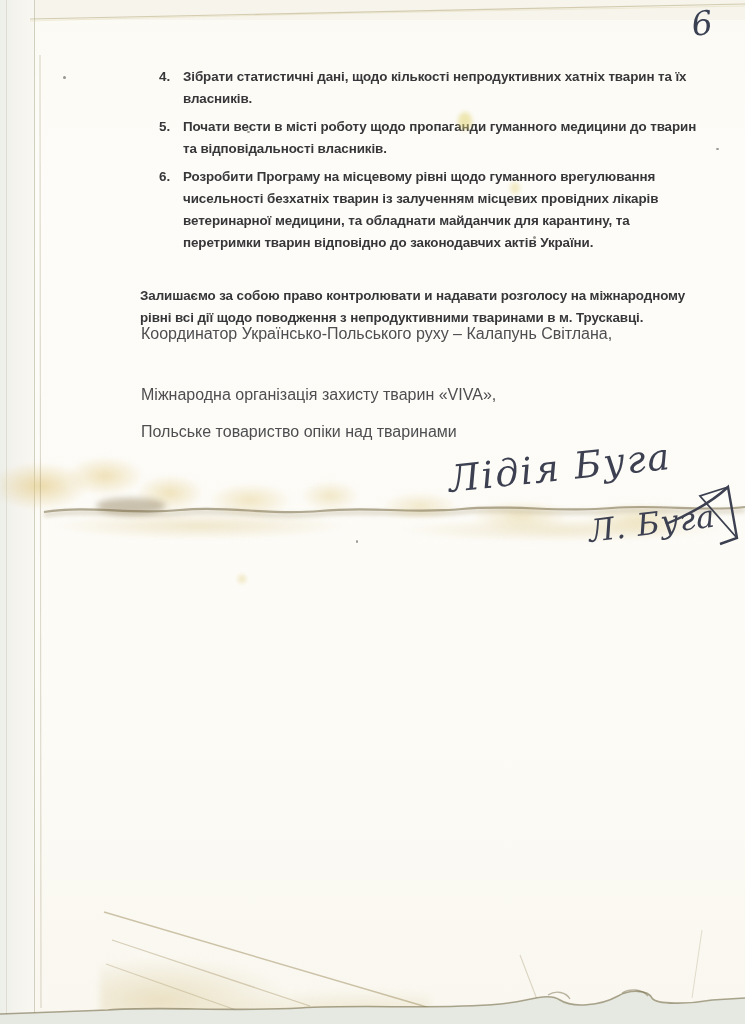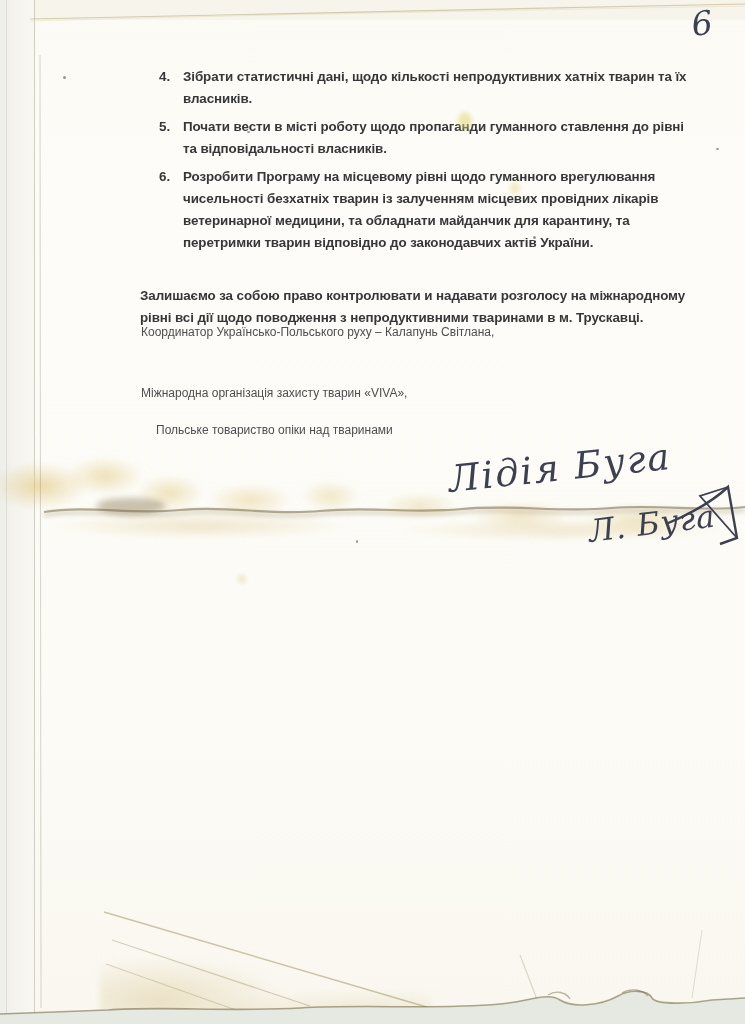--- a/index.html
+++ b/index.html
@@ -9,21 +9,21 @@
   #paper{position:absolute;inset:0;background:linear-gradient(180deg,#fbfaf4 0%,#fdfcf8 18%,#fcfbf6 70%,#f9f7ef 100%);}
   
   #left-strip{position:absolute;left:0;top:0;width:34px;height:1024px;
     background:linear-gradient(90deg,#edefe9 0%,#f4f3ee 40%,#f8f7f1 100%);
     border-right:1px solid rgba(158,148,108,0.35);}
   #left-inner-line{position:absolute;left:6px;top:0;width:1px;height:1024px;background:rgba(170,162,130,0.25);}
   
   #top-strip{position:absolute;left:0;top:0;width:745px;height:20px;background:rgba(242,239,228,0.55);}
   
   .bold-text{font-weight:bold;color:#37373a;font-size:13.4px;line-height:22px;white-space:pre;letter-spacing:-0.1px;}
-  .light-text{font-weight:400;color:#4e4e51;font-size:12px;white-space:pre;}
+  .light-text{font-weight:400;color:#4e4e51;font-size:16px;white-space:pre;}
   .list-item{position:absolute;display:flex;}
   .num{font-weight:bold;color:#37373a;font-size:13.4px;line-height:21px;width:24px;flex:0 0 24px;}
   
   #stain-band{position:absolute;left:0;top:438px;width:745px;height:110px;filter:blur(2px);
     background:
       radial-gradient(ellipse 70px 34px at 40px 48px, rgba(224,196,120,0.62), rgba(224,196,120,0) 70%),
       radial-gradient(ellipse 55px 28px at 105px 38px, rgba(228,203,132,0.55), rgba(228,203,132,0) 70%),
       radial-gradient(ellipse 48px 26px at 170px 55px, rgba(226,201,128,0.50), rgba(226,201,128,0) 70%),
       radial-gradient(ellipse 60px 24px at 250px 62px, rgba(229,206,138,0.48), rgba(229,206,138,0) 70%),
       radial-gradient(ellipse 42px 22px at 330px 58px, rgba(226,203,132,0.42), rgba(226,203,132,0) 70%),
@@ -64,37 +64,37 @@
 
   <div id="page-num">6</div>
 
   <div class="list-item" style="top:66px;left:159px;">
     <div class="num">4.</div>
     <div class="bold-text">Зібрати статистичні дані, щодо кількості непродуктивних хатніх тварин та їх
 власників.</div>
   </div>
   <div class="list-item" style="top:116px;left:159px;">
     <div class="num">5.</div>
-    <div class="bold-text">Почати вести в місті роботу щодо пропаганди гуманного ставлення до рівні
+    <div class="bold-text">Почати вести в місті роботу щодо пропаганди гуманного медицини до тварин
 та відповідальності власників.</div>
   </div>
   <div class="list-item" style="top:166px;left:159px;">
     <div class="num">6.</div>
     <div class="bold-text">Розробити Програму на місцевому рівні щодо гуманного врегулювання
 чисельності безхатніх тварин із залученням місцевих провідних лікарів
 ветеринарної медицини, та обладнати майданчик для карантину, та
 перетримки тварин відповідно до законодавчих актів України.</div>
   </div>
 
   <div class="bold-text" style="position:absolute;top:253px;left:140px;margin-top:32px;">Залишаємо за собою право контролювати и надавати розголосу на міжнародному
 рівні всі дії щодо поводження з непродуктивними тваринами в м. Трускавці.</div>
 
   <div class="light-text" style="position:absolute;top:325px;left:141px;">Координатор Українсько-Польського руху – Калапунь Світлана,</div>
   <div class="light-text" style="position:absolute;top:374px;left:141px;margin-top:12px;">Міжнародна організація захисту тварин «VIVA»,</div>
-  <div class="light-text" style="position:absolute;top:423px;left:156px;text-align:center;">Польське товариство опіки над тваринами</div>
+  <div class="light-text" style="position:absolute;top:423px;left:141px;text-align:center;">Польське товариство опіки над тваринами</div>
 
   <div id="stain-band"></div>
   <div id="stain-dark-left"></div>
   <svg width="745" height="1024">
     <path d="M44 512 C 90 505, 130 515, 180 510 C 230 505, 268 516, 320 511 C 372 506, 410 514, 462 509 C 512 504, 560 513, 612 508 C 660 504, 702 512, 745 507" stroke="rgba(108,93,56,0.50)" stroke-width="2.2" fill="none"></path>
     <path d="M44 515 C 90 508, 130 518, 180 513 C 230 508, 268 519, 320 514 C 372 509, 410 517, 462 512 C 512 507, 560 516, 612 511 C 660 507, 702 515, 745 510" stroke="rgba(140,122,76,0.28)" stroke-width="4" fill="none" filter="blur(2px)"></path>
   </svg>
 
   <div class="spot" style="left:458px;top:112px;width:14px;height:18px;background:rgba(226,214,120,0.55);"></div>
   <div class="spot" style="left:510px;top:182px;width:10px;height:12px;background:rgba(228,216,130,0.45);"></div>

